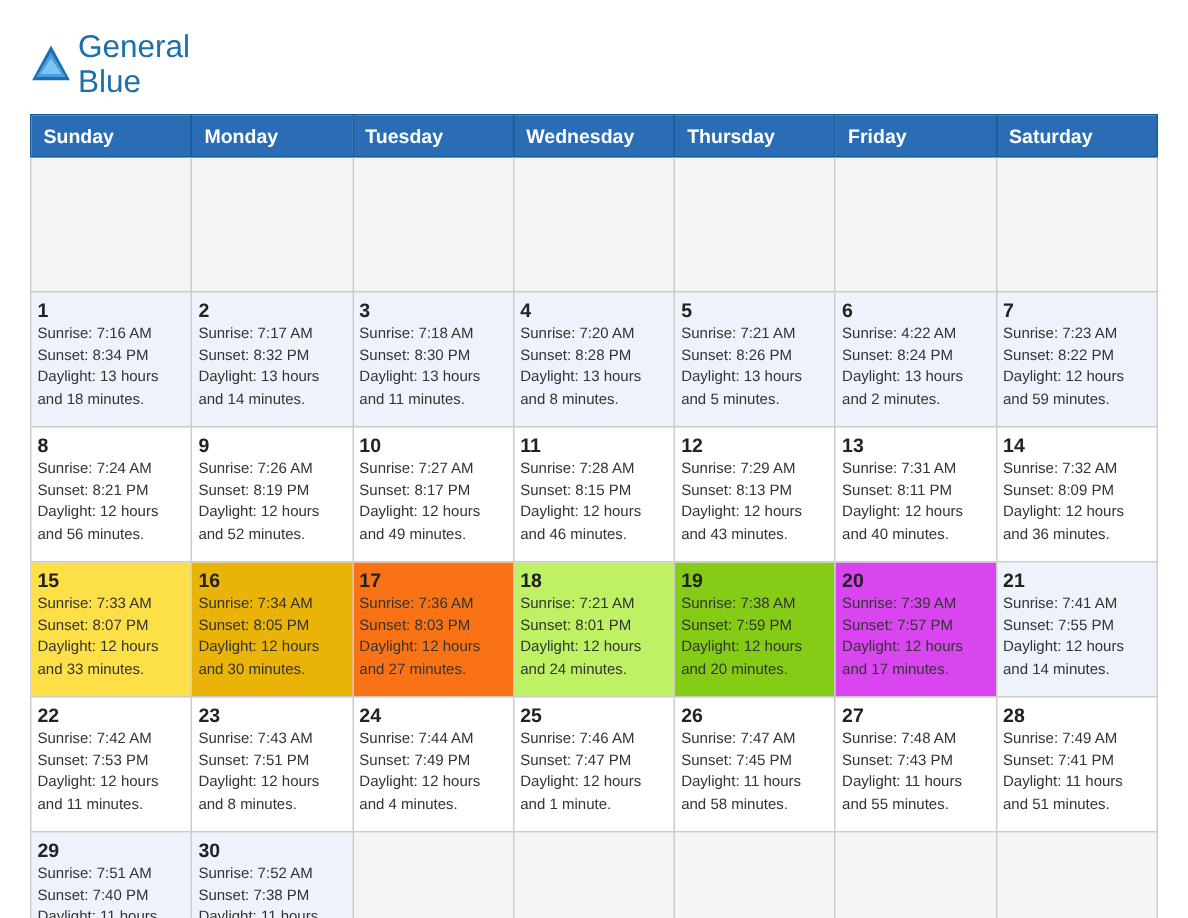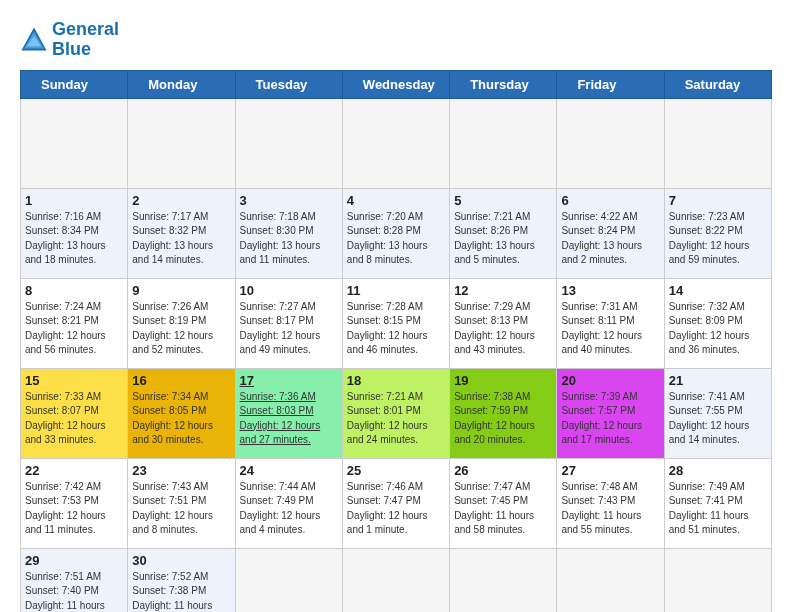--- a/index.html
+++ b/index.html
@@ -15,22 +15,22 @@
       justify-content: space-between;
       align-items: flex-start;
       margin-bottom: 10px;
     }
     .logo {
       display: flex;
       align-items: center;
       gap: 4px;
     }
     .logo-text {
-      font-size: 18px;
-      font-weight: bold;
+      font-size: 21px;
+      font-weight: normal;
       color: #333;
       line-height: 1.1;
     }
     .logo-text span {
       color: #1a6faf;
     }
     .logo-icon {
       width: 28px;
       height: 28px;
     }
@@ -49,21 +49,21 @@
     table {
       width: 100%;
       border-collapse: collapse;
       table-layout: fixed;
     }
     th {
       background-color: #2a6db5;
       color: white;
       font-size: 13px;
       font-weight: bold;
-      padding: 6px 20px;
+      padding: 6px 8px;
       text-align: left;
       border: 1px solid #1a5a9a;
     }
     td {
       vertical-align: top;
       border: 1px solid #ccc;
       padding: 4px;
       font-size: 10.5px;
       color: #333;
       background: #fff;
@@ -256,21 +256,21 @@
         </div>
         </td>
         <td style="background: #eab308;">
           <span class="day-num">16</span>
         <div class="day-info">
           <div>Sunrise: 7:34 AM</div>
           <div>Sunset: 8:05 PM</div>
           <div>Daylight: 12 hours and 30 minutes.</div>
         </div>
         </td>
-        <td style="background: #86efac; text-decoration: underline;">
+        <td style="background: #f97316;">
           <span class="day-num">17</span>
         <div class="day-info">
           <div>Sunrise: 7:36 AM</div>
           <div>Sunset: 8:03 PM</div>
           <div>Daylight: 12 hours and 27 minutes.</div>
         </div>
         </td>
         <td style="background: #bef264;">
           <span class="day-num">18</span>
         <div class="day-info">

